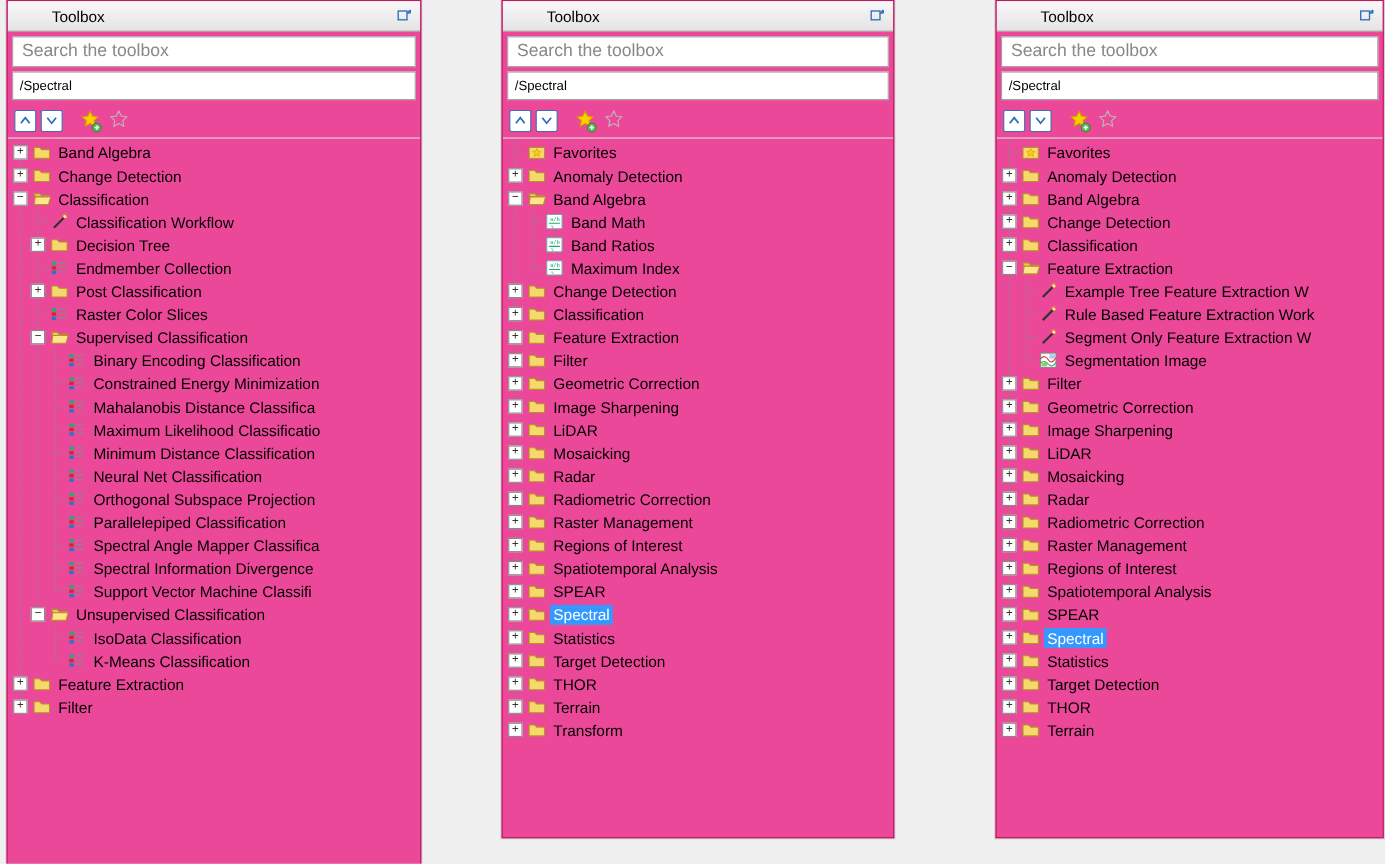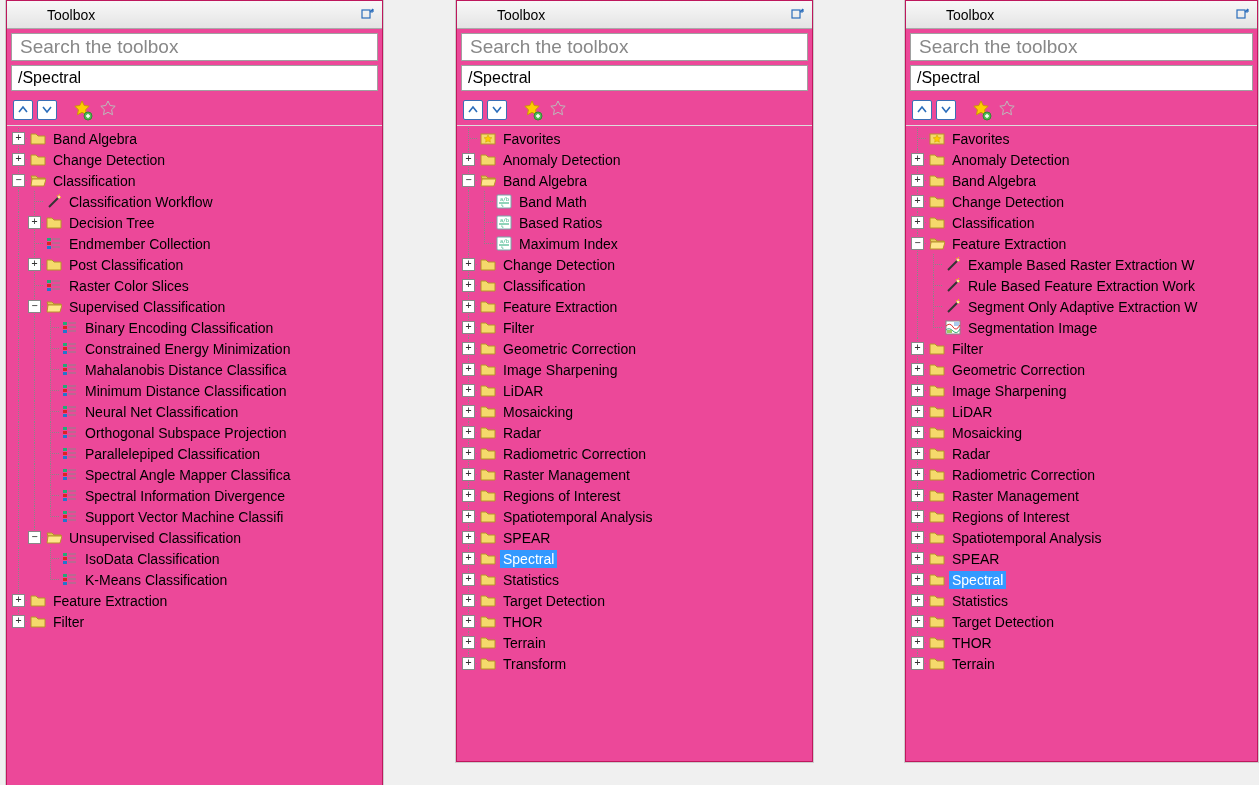--- a/index.html
+++ b/index.html
@@ -43,34 +43,34 @@
     height: 26px;
     display: flex;
     align-items: center;
     padding: 0 6px;
     background: #fff;
   }
   .searchbox input {
     border: none;
     outline: none;
     width: 100%;
-    font-size: 19px;
+    font-size: 16px;
     color: #444;
     font-family: Tahoma, Arial, sans-serif;
     background: transparent;
   }
   .searchbox input::placeholder { color: #888; }
   .pathbox {
     border: 1px solid #a0a0a0;
     margin: 0 4px 4px 4px;
     height: 24px;
     display: flex;
     align-items: center;
     padding: 0 6px;
-    font-size: 16px;
+    font-size: 12px;
     background: #fff;
   }
   .toolbar {
     height: 30px;
     display: flex;
     align-items: center;
     padding: 0 6px;
     gap: 4px;
     border-bottom: 1px solid #ddd;
   }
@@ -334,20 +334,31 @@
           </div>
           <div class="row">
             <span class="conn "></span>
             <span class="conn "></span>
             <span class="conn mid"></span>
             <span class="icon">
               <svg width="16" height="16" viewBox="0 0 16 16">
                 <use href="#ic-classifier"></use>
               </svg>
             </span>
+            <span class="label">Maximum Likelihood Classificatio</span>
+          </div>
+          <div class="row">
+            <span class="conn "></span>
+            <span class="conn "></span>
+            <span class="conn mid"></span>
+            <span class="icon">
+              <svg width="16" height="16" viewBox="0 0 16 16">
+                <use href="#ic-classifier"></use>
+              </svg>
+            </span>
             <span class="label">Minimum Distance Classification</span>
           </div>
           <div class="row">
             <span class="conn "></span>
             <span class="conn "></span>
             <span class="conn mid"></span>
             <span class="icon">
               <svg width="16" height="16" viewBox="0 0 16 16">
                 <use href="#ic-classifier"></use>
               </svg>
@@ -549,21 +560,21 @@
             <span class="label">Band Math</span>
           </div>
           <div class="row">
             <span class="conn "></span>
             <span class="conn mid"></span>
             <span class="icon">
               <svg width="16" height="16" viewBox="0 0 16 16">
                 <use href="#ic-formula"></use>
               </svg>
             </span>
-            <span class="label">Based Ratios</span>
+            <span class="label">Band Ratios</span>
           </div>
           <div class="row">
             <span class="conn "></span>
             <span class="conn end"></span>
             <span class="icon">
               <svg width="16" height="16" viewBox="0 0 16 16">
                 <use href="#ic-formula"></use>
               </svg>
             </span>
             <span class="label">Maximum Index</span>
@@ -895,41 +906,41 @@
             <span class="label">Feature Extraction</span>
           </div>
           <div class="row">
             <span class="conn "></span>
             <span class="conn mid"></span>
             <span class="icon">
               <svg width="16" height="16" viewBox="0 0 16 16">
                 <use href="#ic-wand"></use>
               </svg>
             </span>
-            <span class="label">Example Based Raster Extraction W</span>
+            <span class="label">Example Tree Feature Extraction W</span>
           </div>
           <div class="row">
             <span class="conn "></span>
             <span class="conn mid"></span>
             <span class="icon">
               <svg width="16" height="16" viewBox="0 0 16 16">
                 <use href="#ic-wand"></use>
               </svg>
             </span>
             <span class="label">Rule Based Feature Extraction Work</span>
           </div>
           <div class="row">
             <span class="conn "></span>
             <span class="conn mid"></span>
             <span class="icon">
               <svg width="16" height="16" viewBox="0 0 16 16">
                 <use href="#ic-wand"></use>
               </svg>
             </span>
-            <span class="label">Segment Only Adaptive Extraction W</span>
+            <span class="label">Segment Only Feature Extraction W</span>
           </div>
           <div class="row">
             <span class="conn "></span>
             <span class="conn end"></span>
             <span class="icon">
               <svg width="16" height="16" viewBox="0 0 16 16">
                 <use href="#ic-segmentation"></use>
               </svg>
             </span>
             <span class="label">Segmentation Image</span>

